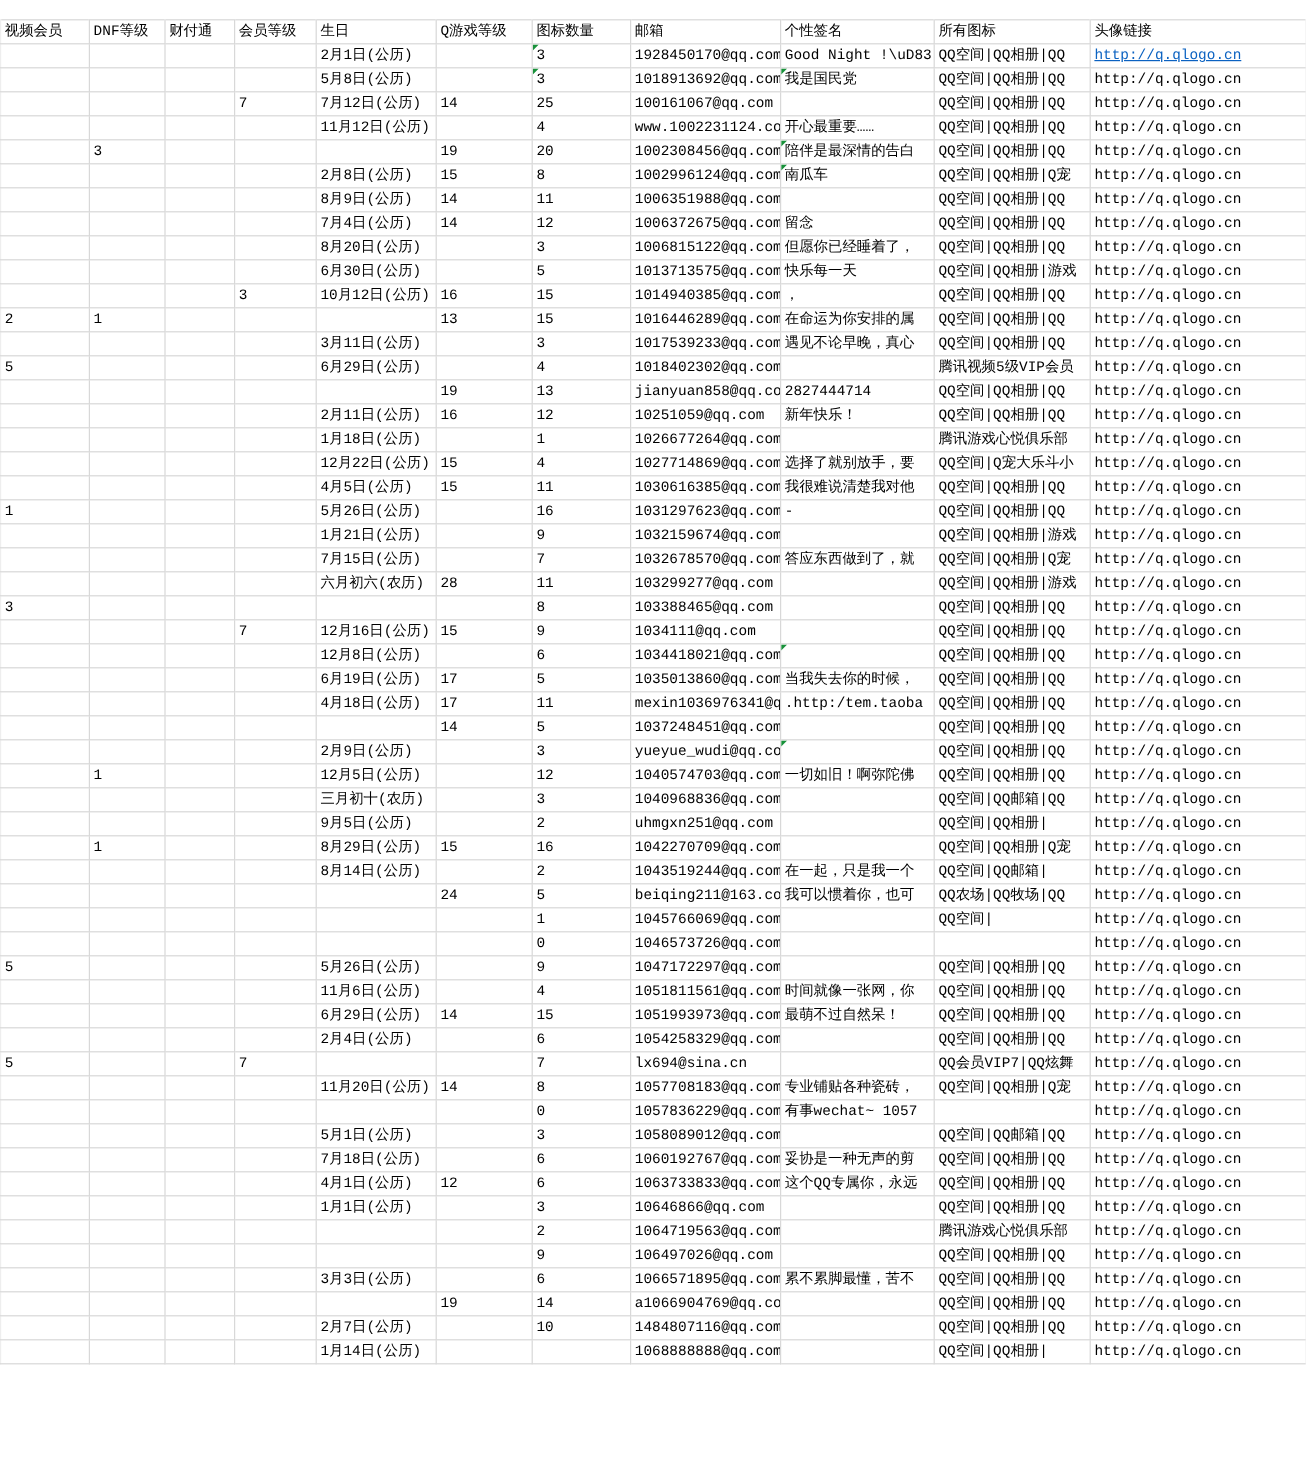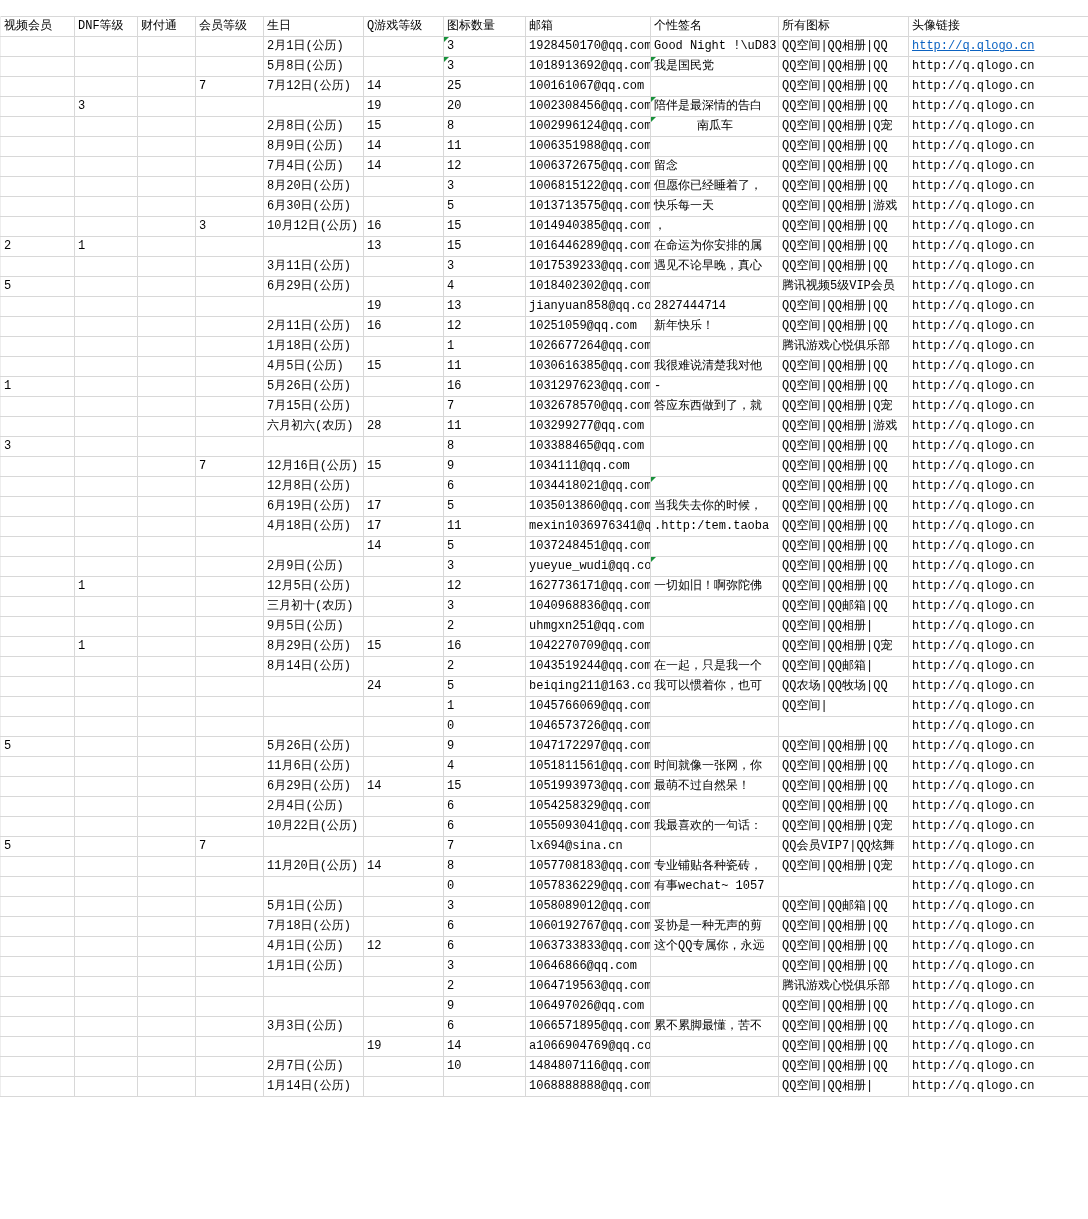--- a/index.html
+++ b/index.html
@@ -5,21 +5,21 @@
   html,body{margin:0;padding:0;background:#fff;}
   body{width:1088px;height:1219px;overflow:hidden;position:relative;
        font-family:"Liberation Mono","DejaVu Sans Mono",monospace;}
   .sheet{position:absolute;top:16px;left:0;width:1088px;}
   table{border-collapse:collapse;table-layout:fixed;width:1088px;border-top:1px solid #d8d8d8;}
   td{height:20px;box-sizing:border-box;padding:0 1px 0 3px;font-size:12px;line-height:19px;
      white-space:nowrap;overflow:hidden;color:#000;vertical-align:middle;
      border-right:1px solid #d8d8d8;border-bottom:1px solid #d8d8d8;position:relative;}
   td:first-child{border-left:1px solid #eee;}
   .hl{color:#0b62c1;text-decoration:underline;}
-  .ar{text-align:center;padding-right:2px;}
+  .ar{text-align:left;padding-right:2px;}
   .tri{position:absolute;top:0;left:0;width:0;height:0;
        border-top:5px solid #18913a;border-right:5px solid transparent;}
 </style>
 </head>
 <body>
 
 <div class="sheet">
   <table id="grid">
     <colgroup id="cols">
         <col style="width: 74px;">
@@ -82,20 +82,33 @@
           <td>7月12日(公历)</td>
           <td>14</td>
           <td>25</td>
           <td>100161067@qq.com</td>
           <td></td>
           <td>QQ空间|QQ相册|QQ</td>
           <td>http://q.qlogo.cn</td>
         </tr>
         <tr>
           <td></td>
+          <td></td>
+          <td></td>
+          <td></td>
+          <td>11月12日(公历)</td>
+          <td></td>
+          <td>4</td>
+          <td>www.1002231124.co</td>
+          <td>开心最重要……</td>
+          <td>QQ空间|QQ相册|QQ</td>
+          <td>http://q.qlogo.cn</td>
+        </tr>
+        <tr>
+          <td></td>
           <td>3</td>
           <td></td>
           <td></td>
           <td></td>
           <td>19</td>
           <td>20</td>
           <td>1002308456@qq.com</td>
           <td><span class="tri"></span>陪伴是最深情的告白</td>
           <td>QQ空间|QQ相册|QQ</td>
           <td>http://q.qlogo.cn</td>
@@ -254,20 +267,33 @@
           <td>1026677264@qq.com</td>
           <td></td>
           <td>腾讯游戏心悦俱乐部</td>
           <td>http://q.qlogo.cn</td>
         </tr>
         <tr>
           <td></td>
           <td></td>
           <td></td>
           <td></td>
+          <td>12月22日(公历)</td>
+          <td>15</td>
+          <td>4</td>
+          <td>1027714869@qq.com</td>
+          <td>选择了就别放手，要</td>
+          <td>QQ空间|Q宠大乐斗小</td>
+          <td>http://q.qlogo.cn</td>
+        </tr>
+        <tr>
+          <td></td>
+          <td></td>
+          <td></td>
+          <td></td>
           <td>4月5日(公历)</td>
           <td>15</td>
           <td>11</td>
           <td>1030616385@qq.com</td>
           <td>我很难说清楚我对他</td>
           <td>QQ空间|QQ相册|QQ</td>
           <td>http://q.qlogo.cn</td>
         </tr>
         <tr>
           <td>1</td>
@@ -280,20 +306,33 @@
           <td>1031297623@qq.com</td>
           <td>-</td>
           <td>QQ空间|QQ相册|QQ</td>
           <td>http://q.qlogo.cn</td>
         </tr>
         <tr>
           <td></td>
           <td></td>
           <td></td>
           <td></td>
+          <td>1月21日(公历)</td>
+          <td></td>
+          <td>9</td>
+          <td>1032159674@qq.com</td>
+          <td></td>
+          <td>QQ空间|QQ相册|游戏</td>
+          <td>http://q.qlogo.cn</td>
+        </tr>
+        <tr>
+          <td></td>
+          <td></td>
+          <td></td>
+          <td></td>
           <td>7月15日(公历)</td>
           <td></td>
           <td>7</td>
           <td>1032678570@qq.com</td>
           <td>答应东西做到了，就</td>
           <td>QQ空间|QQ相册|Q宠</td>
           <td>http://q.qlogo.cn</td>
         </tr>
         <tr>
           <td></td>
@@ -404,21 +443,21 @@
           <td>http://q.qlogo.cn</td>
         </tr>
         <tr>
           <td></td>
           <td>1</td>
           <td></td>
           <td></td>
           <td>12月5日(公历)</td>
           <td></td>
           <td>12</td>
-          <td>1627736171@qq.com</td>
+          <td>1040574703@qq.com</td>
           <td>一切如旧！啊弥陀佛</td>
           <td>QQ空间|QQ相册|QQ</td>
           <td>http://q.qlogo.cn</td>
         </tr>
         <tr>
           <td></td>
           <td></td>
           <td></td>
           <td></td>
           <td>三月初十(农历)</td>
@@ -550,33 +589,20 @@
           <td></td>
           <td></td>
           <td></td>
           <td></td>
           <td>2月4日(公历)</td>
           <td></td>
           <td>6</td>
           <td>1054258329@qq.com</td>
           <td></td>
           <td>QQ空间|QQ相册|QQ</td>
-          <td>http://q.qlogo.cn</td>
-        </tr>
-        <tr>
-          <td></td>
-          <td></td>
-          <td></td>
-          <td></td>
-          <td>10月22日(公历)</td>
-          <td></td>
-          <td>6</td>
-          <td>1055093041@qq.com</td>
-          <td>我最喜欢的一句话：</td>
-          <td>QQ空间|QQ相册|Q宠</td>
           <td>http://q.qlogo.cn</td>
         </tr>
         <tr>
           <td>5</td>
           <td></td>
           <td></td>
           <td>7</td>
           <td></td>
           <td></td>
           <td>7</td>

